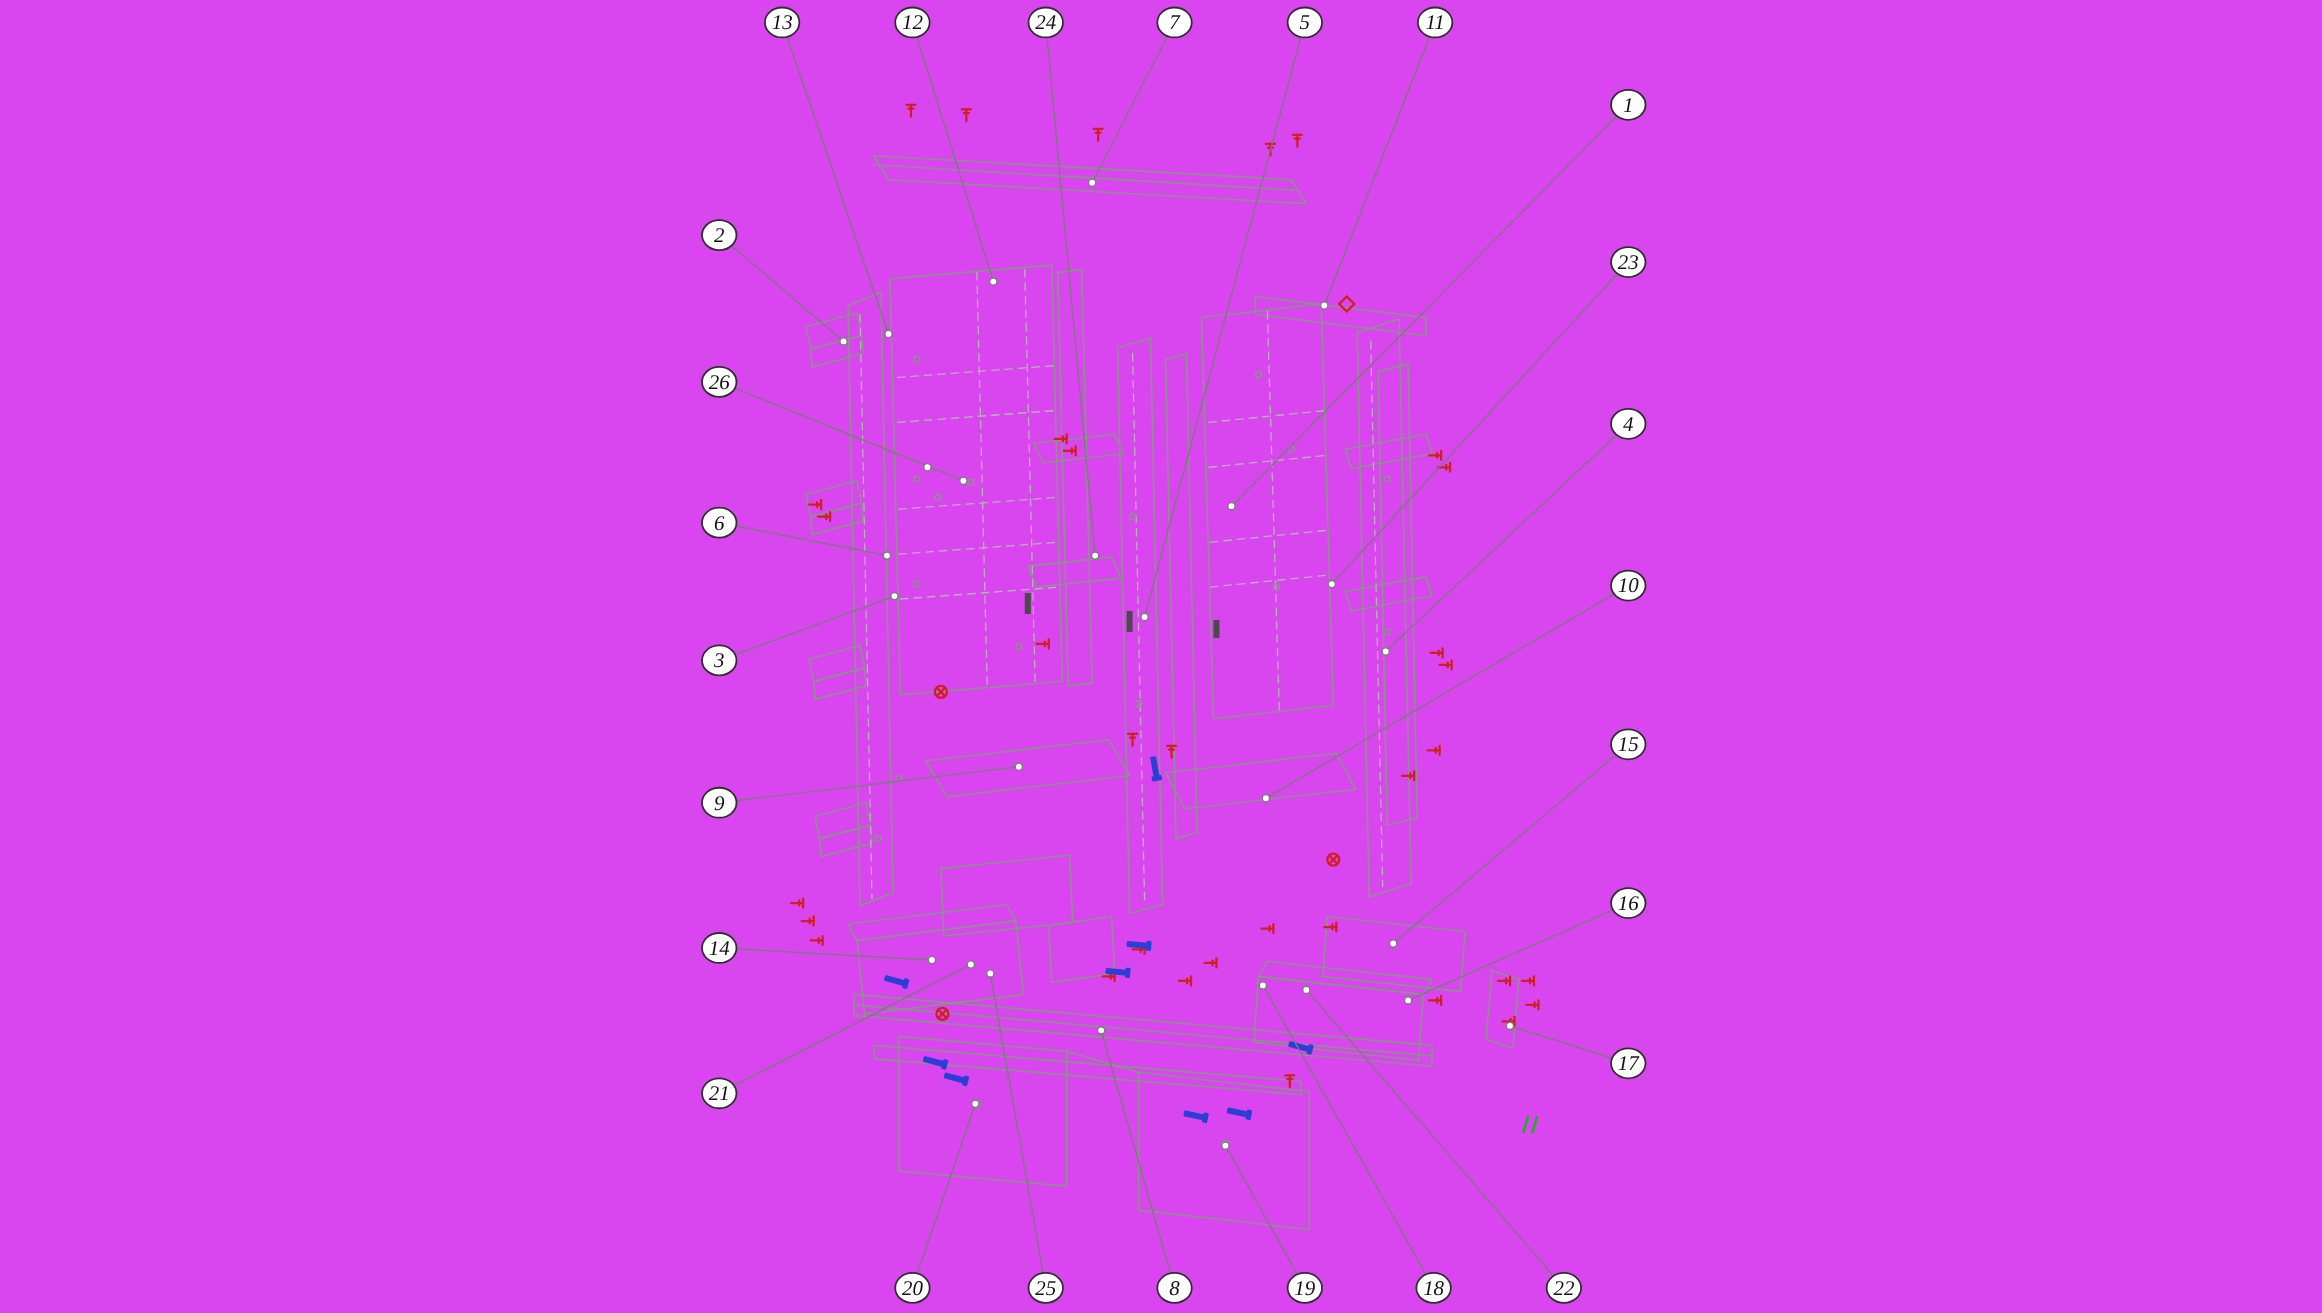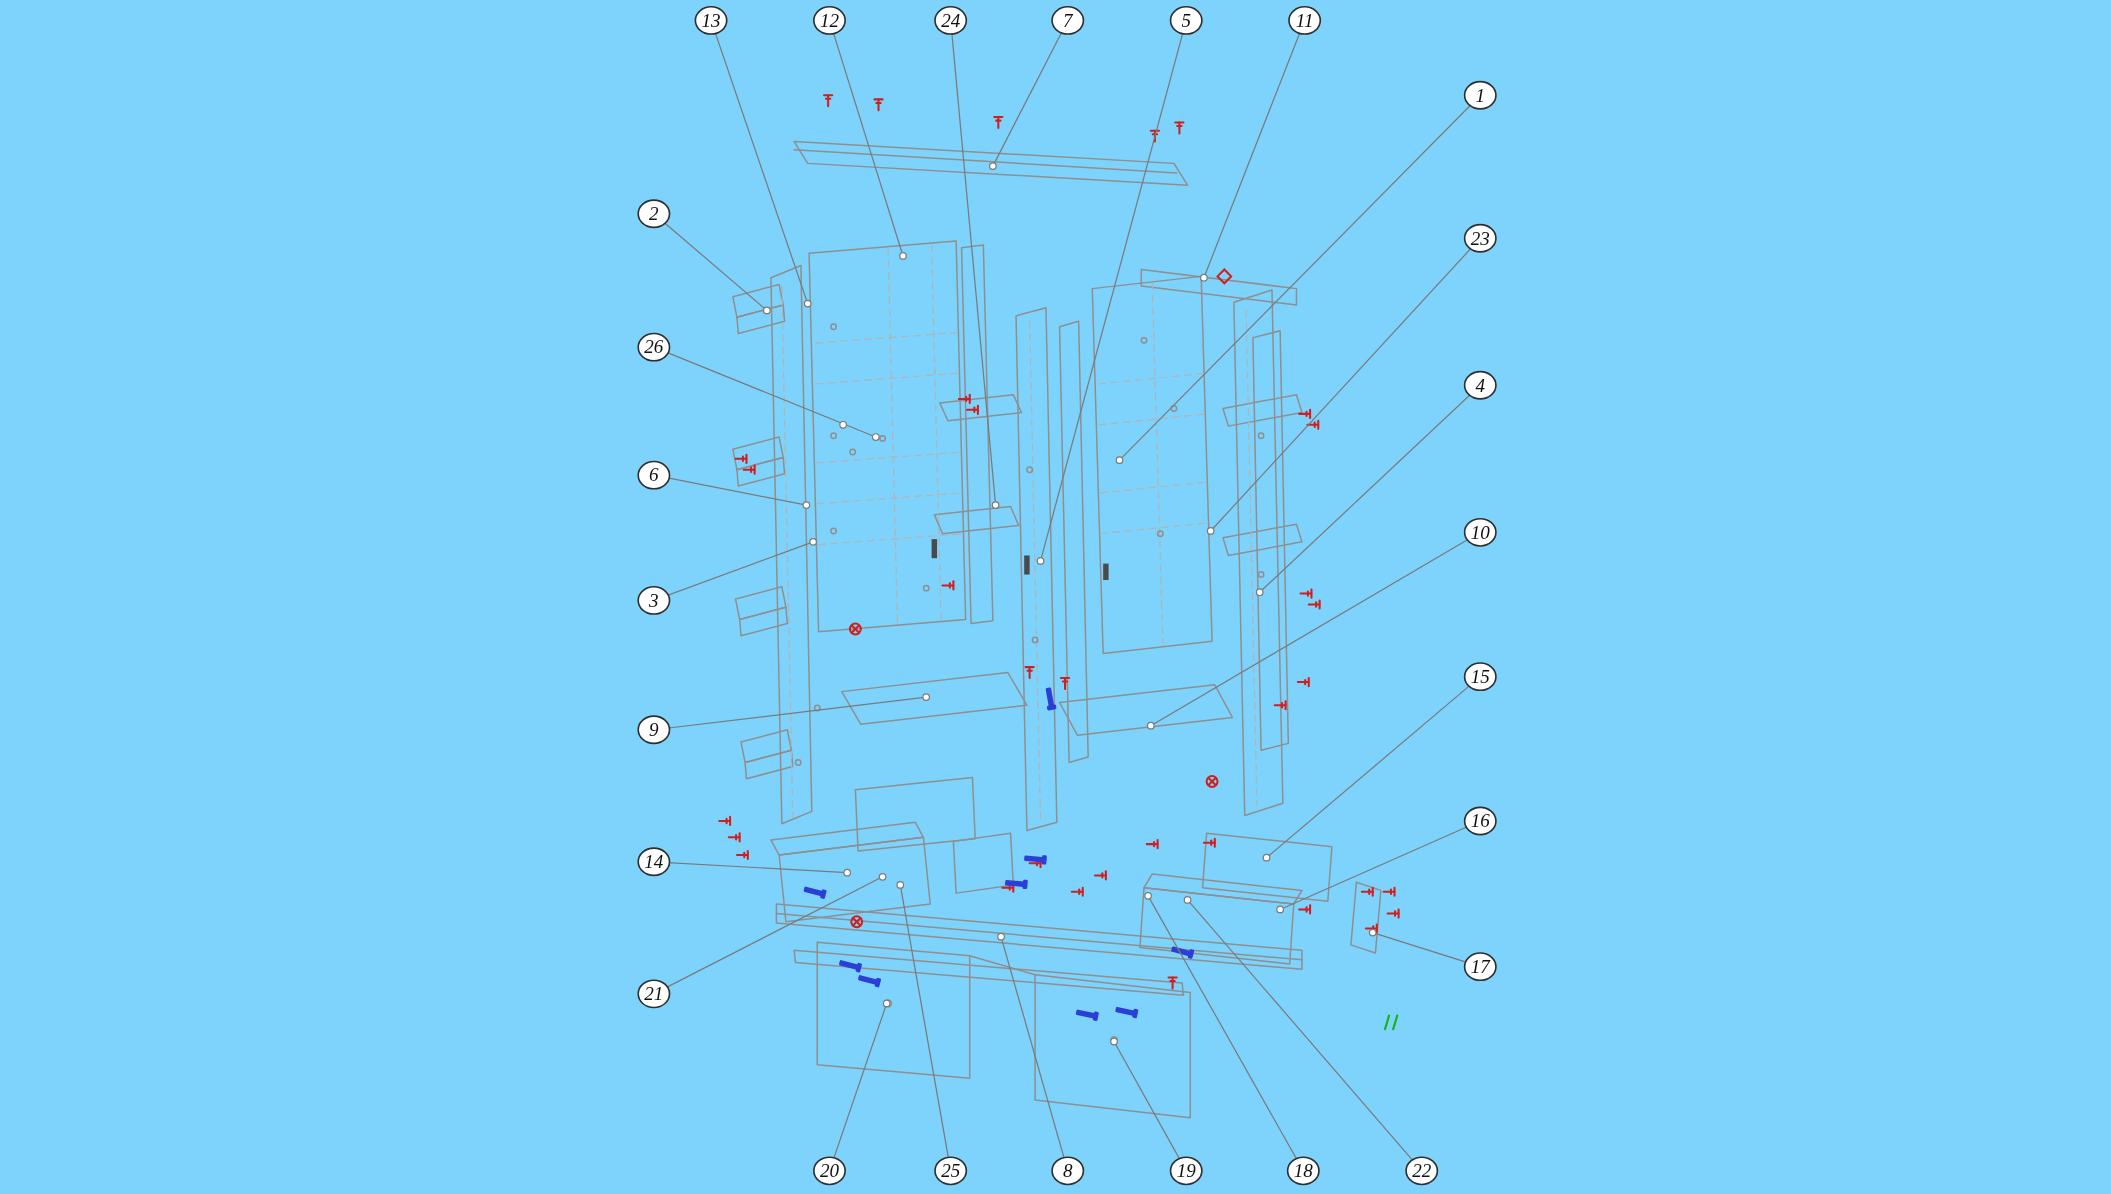--- a/index.html
+++ b/index.html
@@ -8,21 +8,21 @@
     background: #ffffff;
     width: 2111px;
     height: 1194px;
     overflow: hidden;
     font-family: "Liberation Sans", sans-serif;
   }
   #stage {
     position: relative;
     width: 2111px;
     height: 1194px;
-    background: #7dd3fc;
+    background: #d946ef;
   }
   svg { display: block; }
   text.callout-num {
     font-family: "Liberation Serif", serif;
     font-style: italic;
     font-weight: 400;
   }
 </style>
 </head>
 <body>

